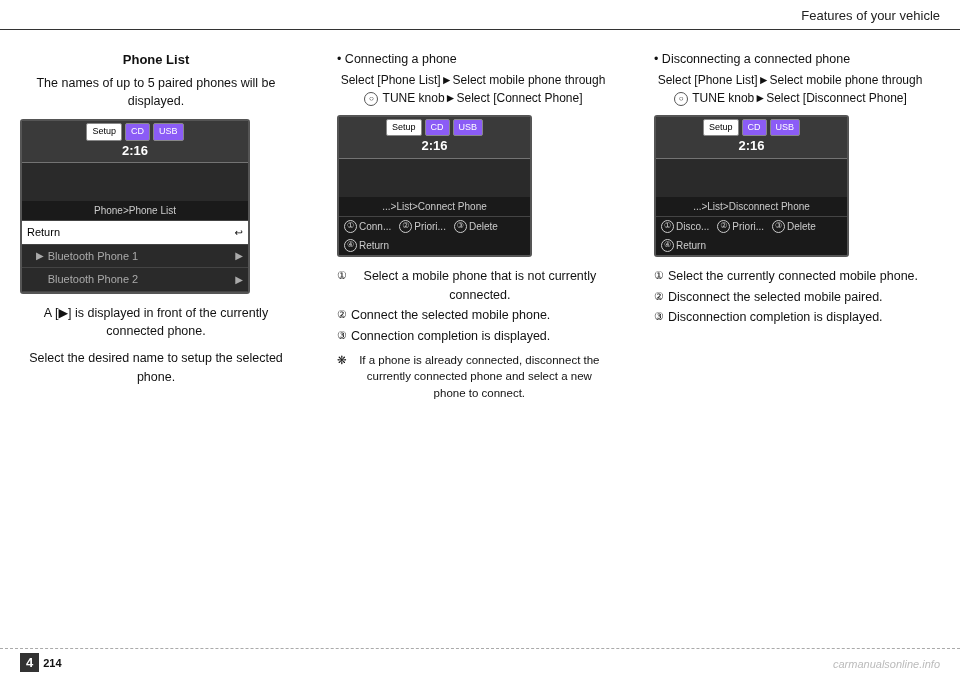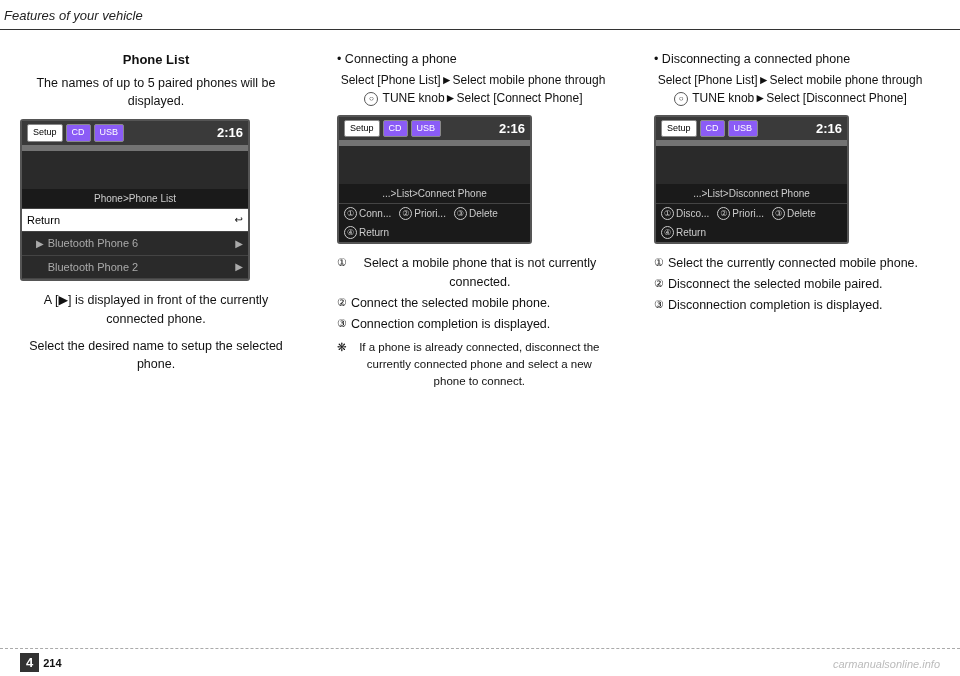--- a/index.html
+++ b/index.html
@@ -11,22 +11,22 @@
       font-size: 13px;
       color: #111;
       overflow: hidden;
       position: relative;
     }
 
     .page-header {
       padding: 8px 20px 6px 4px;
       border-bottom: 1.5px solid #333;
       font-size: 13px;
-      font-style: italic;
       color: #222;
+      text-align: right;
     }
 
     .content-area {
       display: flex;
       flex-direction: row;
       padding: 20px 20px 10px 20px;
       gap: 17px;
       text-align: center;
     }
 
@@ -68,21 +68,22 @@
       width: 195px;
     }
 
     .screen-top-bar {
       display: flex;
       align-items: center;
       justify-content: space-between;
       background: #3a3a3a;
       padding: 2px 5px;
       font-size: 10px;
-      border-bottom: 6px solid #737373;
+      border-bottom: 1px solid #737373;
+      flex-direction: column;
     }
 
     .screen-top-bar .tabs {
       display: flex;
       gap: 3px;
       align-items: center;
     }
 
     .screen-tab {
       background: #8b5cf6;
@@ -292,21 +293,21 @@
         </div>
         <span class="screen-time">2:16</span>
       </div>
       <div class="screen-breadcrumb">Phone&gt;Phone List</div>
       <div class="screen-row selected">
         <span>Return</span>
         <span class="screen-return-arrow">↩</span>
       </div>
       <div class="screen-row item">
         <span class="arrow">▶</span>
-        <span>Bluetooth Phone 6</span>
+        <span>Bluetooth Phone 1</span>
         <span class="screen-return-arrow">▶</span>
       </div>
       <div class="screen-row item">
         <span class="arrow" style="visibility:hidden">▶</span>
         <span>Bluetooth Phone 2</span>
         <span class="screen-return-arrow">▶</span>
       </div>
     </div>
 
     <div class="body-text">A [▶] is displayed in front of the currently connected phone.</div>

